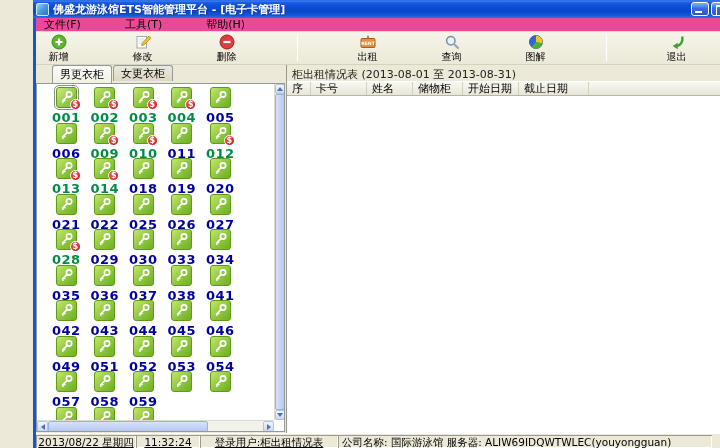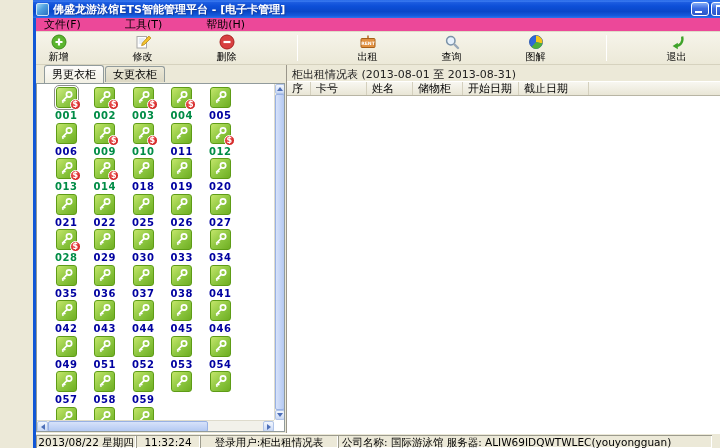--- a/index.html
+++ b/index.html
@@ -38,38 +38,38 @@
     border:1px solid transparent; border-radius:2px; margin-right:1px; }
   .tbtn .tico { width:16px; height:16px; }
   .tbtn .tlabel { font-size:10px; line-height:11px; color:#000; margin-top:1px; white-space:nowrap; }
   .tsep { width:1px; height:26px; background:#B9B5A2; border-right:1px solid #FFFFFF; margin:0 4px; }
 
   
   .main { flex:1; display:flex; overflow:hidden; }
 
   
   .left-panel { width:250px; display:flex; flex-direction:column; background:#ECE9D8; }
-  .tabstrip { height:18px; display:flex; align-items:center; padding-left:8px; }
+  .tabstrip { height:18px; display:flex; align-items:flex-start; padding-left:16px; }
   .tab { height:16px; line-height:15px; padding:0 7px; font-size:11px; border:1px solid #919B9C; border-bottom:none;
     border-radius:3px 3px 0 0; background:linear-gradient(180deg,#ECE9D8,#DCD8C4); margin-right:1px; color:#000; }
   .tab.active { height:18px; line-height:17px; background:linear-gradient(180deg,#FDFCFB,#F2F0E4); position:relative; z-index:2; }
   .tabpage { flex:1; border:1px solid #919B9C; background:#fff; position:relative; overflow:hidden; margin:0 1px 1px 0; }
 
   
   .grid { position:absolute; left:0; top:0; right:10px; bottom:11px; overflow:hidden; padding:3px 0 0 10px;
     display:flex; flex-wrap:wrap; align-content:flex-start; }
   .locker { width:38.5px; height:35.5px; display:flex; flex-direction:column; align-items:center; }
   .lk-ic { position:relative; width:21px; height:21px; border-radius:3px; flex:0 0 auto;
     background:linear-gradient(135deg,#C4E66A 0%,#8CC63F 55%,#6FAE22 100%); border:1px solid #5E9C16; }
   .lk-ic svg { position:absolute; left:1px; top:1px; width:17px; height:17px; }
   .locker.selected .lk-ic { outline:1px solid #8C8C8C; outline-offset:1px; background:linear-gradient(135deg,#CDEB7E,#95CC4C 55%,#79B52E); }
   .lk-badge { position:absolute; right:-5px; bottom:-3px; width:11px; height:11px; border-radius:50%;
     background:radial-gradient(circle at 35% 30%,#F05A5A,#C81010); border:1px solid #FFF;
     color:#fff; font-size:8px; font-weight:bold; line-height:10px; text-align:center; }
-  .lk-num { margin-top:2px; font-size:10px; font-weight:bold; letter-spacing:0.5px; color:#0000A0; }
+  .lk-num { margin-top:2px; font-size:13px; font-weight:bold; letter-spacing:0.5px; color:#0000A0; }
   .locker.rented .lk-num { color:#008C46; }
 
   
   .vscroll { position:absolute; right:0; top:0; bottom:11px; width:10px; background:#F2F1EA; border-left:1px solid #DEDBCC; }
   .hscroll { position:absolute; left:0; right:10px; bottom:0; height:11px; background:#F2F1EA; border-top:1px solid #DEDBCC; display:flex; }
   .sb-btn { background:linear-gradient(180deg,#F3F7FE,#C9D8F4); border:1px solid #B0C4E8; border-radius:2px;
     display:flex; align-items:center; justify-content:center; }
   .vscroll .sb-btn { width:10px; height:10px; }
   .hscroll .sb-btn { width:11px; height:11px; }
   .arrow { width:0; height:0; }
@@ -89,21 +89,21 @@
     border-top:1px solid #FFFFFF; border-bottom:1px solid #B8B5A4; }
   .th { font-size:11px; color:#000; padding:0 0 0 5px; line-height:14px; border-right:1px solid #D4D0BE; white-space:nowrap; }
   .th.c0{width:24px;} .th.c1{width:56px;} .th.c2{width:46px;} .th.c3{width:50px;} .th.c4{width:56px;} .th.c5{width:70px;}
   .th.fill{flex:1; border-right:none;}
   .tbody { flex:1; background:#fff; }
 
   
   .statusbar { height:15px; display:flex; align-items:stretch; background:#ECE9D8; border-top:1px solid #FFFFFF; padding-top:1px; }
   .sb-panel { font-size:10.5px; line-height:12px; color:#000; padding:0 4px; white-space:nowrap; overflow:hidden;
     box-shadow:inset 1px 1px 0 #9C9B8D, inset -1px -1px 0 #FFFFFF; display:flex; align-items:center; }
-  .sb-panel.center { justify-content:center; }
+  .sb-panel.center { justify-content:center;text-decoration:underline; }
   .p-date{width:100px;} .p-time{width:64px;} .p-user{width:138px;} .p-co{width:374px;}
   .sb-grip { flex:1; position:relative; }
   .sb-grip::after { content:""; position:absolute; right:2px; bottom:2px; width:9px; height:9px;
     background:
       linear-gradient(135deg,transparent 50%,#A9A694 50%) ;
     clip-path:polygon(100% 0,100% 100%,0 100%); opacity:.6; }
 </style>
 </head>
 <body>
 

